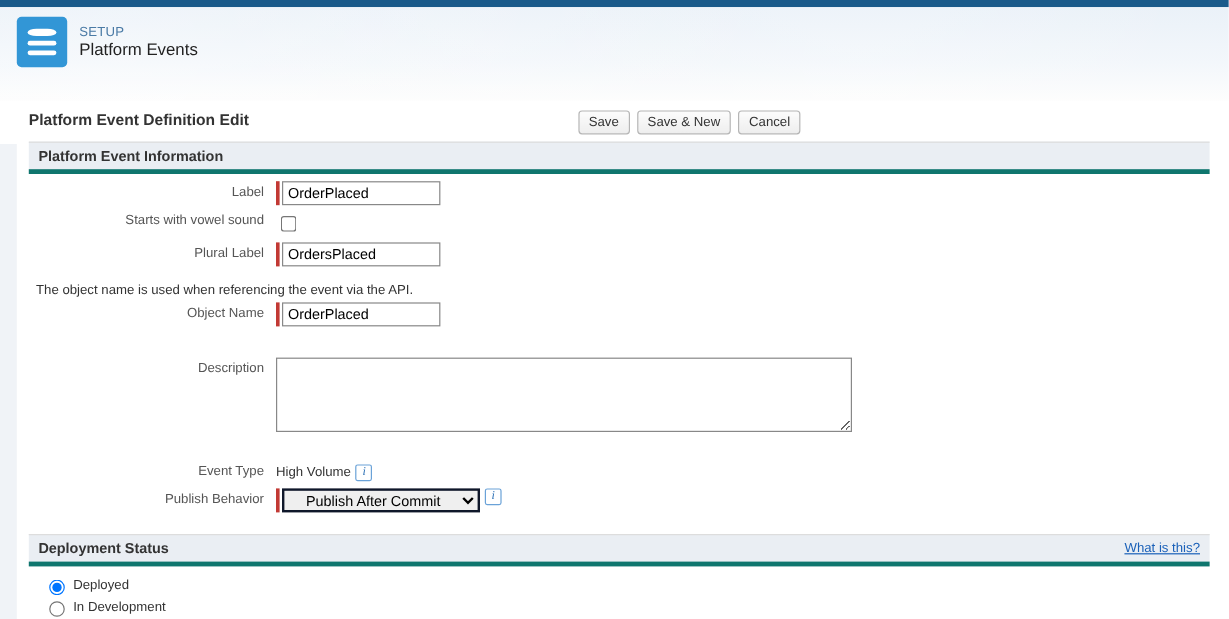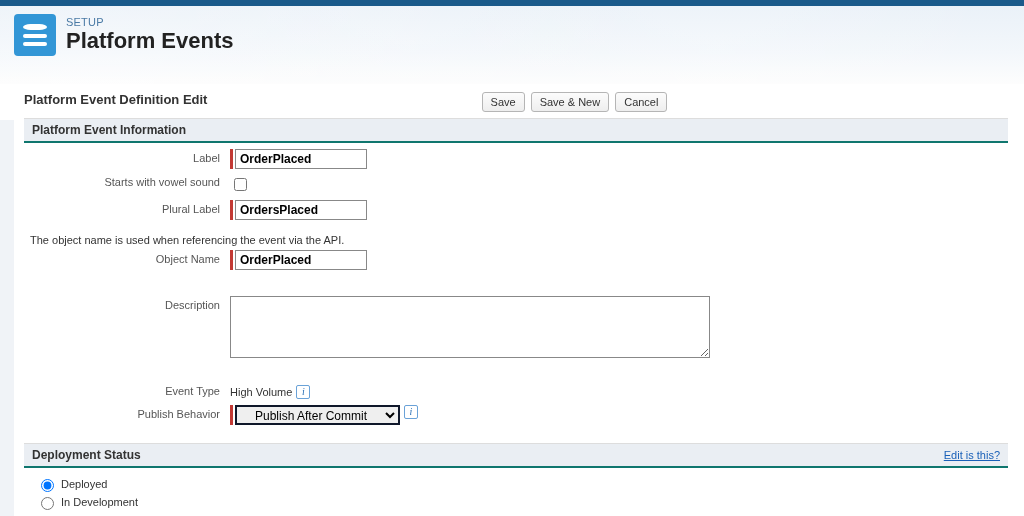--- a/index.html
+++ b/index.html
@@ -42,55 +42,55 @@
     gap:4px; padding:6px;
   }
   .app-icon .stripe {
     width:24px; height:4px; background:#fff; border-radius:2px;
   }
   .app-icon .disk-top { width:24px; height:6px; border-radius:10px/4px; background:#fff; }
   .header-text .setup-label {
     font-size:11px; color:#4a7aa5; letter-spacing:0.2px;
   }
   .header-text .page-title {
-    font-size:22px; font-weight:700; color:#222;
+    font-size:14px; font-weight:400; color:#222;
   }
   .content {
     padding: 0 16px 20px 24px;
   }
   .page-heading-row {
     display:flex; align-items:flex-start; margin-top:8px; margin-bottom:6px;
   }
   .page-heading {
     font-size:13px; font-weight:700; flex:1;
   }
   .btn {
     font-size:11px; background:linear-gradient(#fcfcfc,#eee);
     border:1px solid #b5b5b5; border-radius:3px; padding:3px 8px;
     color:#333; cursor:pointer; margin-right:3px;
   }
   .button-group { display:flex; gap:3px; margin-left: 120px; }
   .section-bar {
     background:#eaeef3; padding:4px 8px; font-weight:700; font-size:12px;
-    border-top:1px solid #ddd; border-bottom:2px solid #0f766e;
+    border-top:1px solid #ddd; border-bottom:4px solid #0f766e;
     display:flex; justify-content:space-between; align-items:center;
   }
   .section-link { font-size:11px; color:#1a60b8; text-decoration:underline; cursor:pointer; font-weight:400; }
   .form-row {
     display:flex; align-items:flex-start; margin-top:6px; font-size:11px;
   }
   .form-label {
     width:206px; text-align:right; padding-right:10px; color:#555; padding-top:3px;
   }
   .form-label.top { padding-top:1px; }
   .req-bar {
     width:3px; background:#c23934; align-self:stretch; margin-right:2px; min-height:20px;
   }
   .text-input {
-    font-size:12px; padding:2px 4px; border:1px solid #888; width:132px; height:20px;font-weight:bold;
+    font-size:12px; padding:2px 4px; border:1px solid #888; width:132px; height:20px;
   }
   input[type=checkbox] { width:13px; height:13px; }
   .helper-text { font-size:11px; color:#333; margin:14px 0 4px 6px; }
   textarea.desc {
     width:480px; height:62px; border:1px solid #888; font-size:12px; padding:2px 4px; resize:both;
   }
   .static-value { font-size:11px; color:#333; padding-top:3px; display:flex; align-items:center; gap:0; }
   select.behavior {
     font-size:12px; padding:1px 14px; border:2px solid #0f172a; height:20px;
   }
@@ -184,21 +184,21 @@
       <div class="form-label">Publish Behavior</div>
       <div class="req-bar"></div>
       <select class="behavior">
         <option>Publish After Commit</option>
       </select>
       <span class="info-icon">i</span>
     </div>
 
     <div class="section-bar" style="margin-top:18px;">
       <span>Deployment Status</span>
-      <span class="section-link">Edit is this?</span>
+      <span class="section-link">What is this?</span>
     </div>
 
     <div style="padding-top:6px;">
       <label class="radio-row">
         <input type="radio" name="deploy" checked="" style="">
         <span>Deployed</span>
       </label>
       <label class="radio-row">
         <input type="radio" name="deploy" style="">
         <span>In Development</span>

